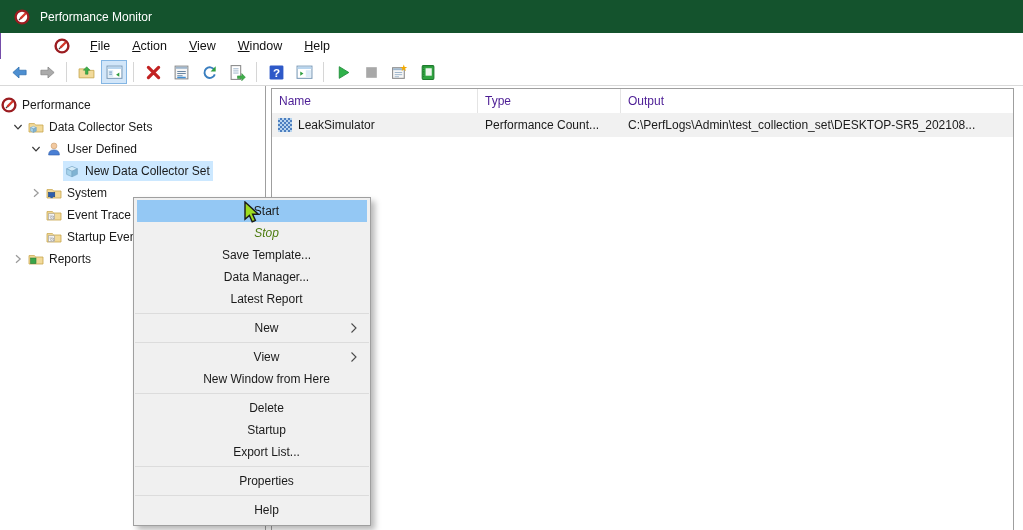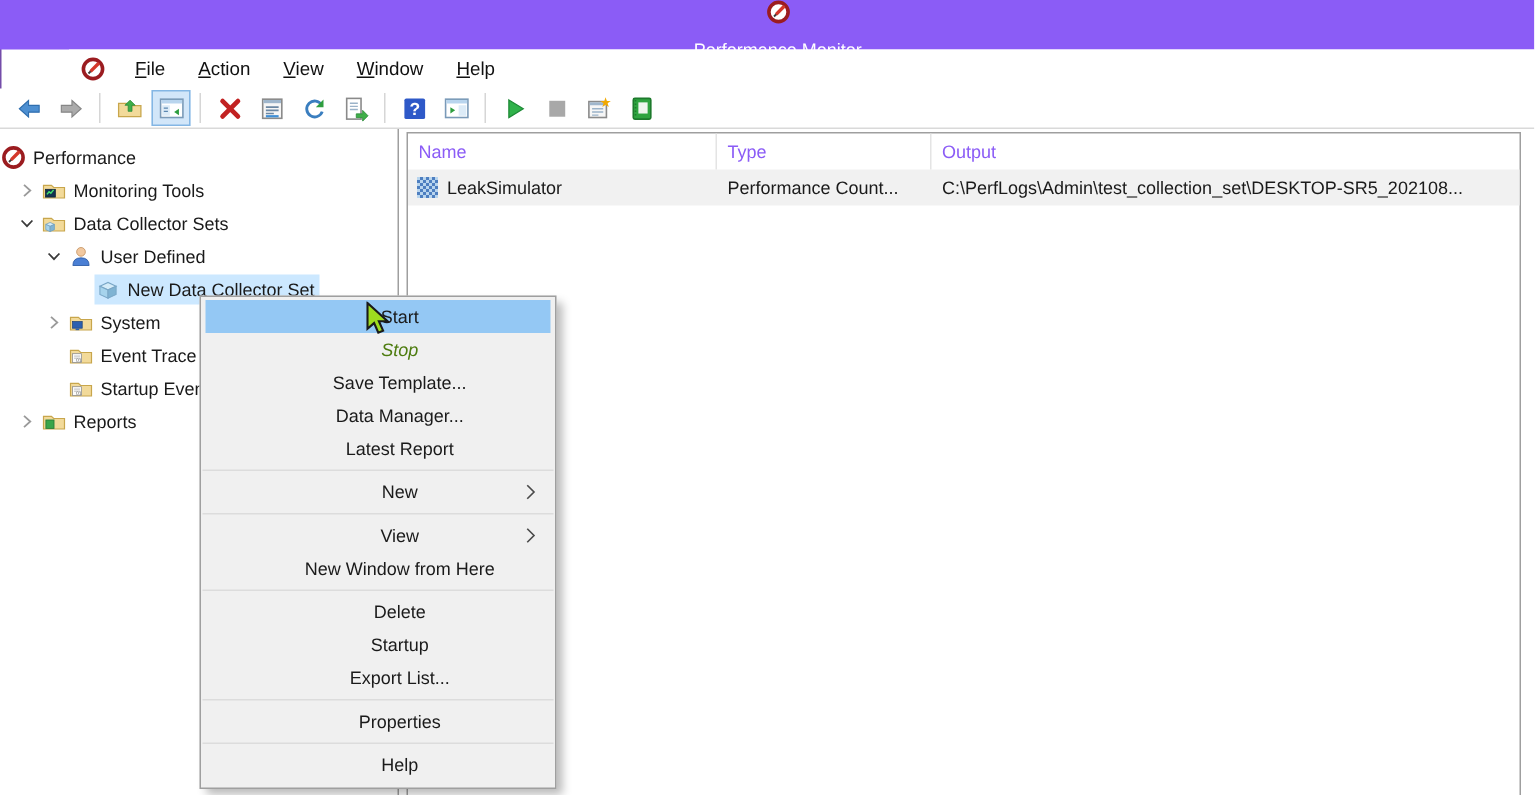--- a/index.html
+++ b/index.html
@@ -3,21 +3,21 @@
 <meta charset="utf-8">
 <style>
   * { box-sizing: border-box; }
   html,body { margin:0; padding:0; background:#fff; }
   .window {
     position:relative; width:1023px; height:530px; overflow:hidden;
     font-family:"Liberation Sans", sans-serif; background:#fff;
     box-shadow: inset 1px 0 0 #744da9;
   }
   
-  .titlebar { height:33px; background:#8b5cf6; display:flex; align-items:center; padding-left:14px; gap:10px;flex-direction:column; }
+  .titlebar { height:33px; background:#14532d; display:flex; align-items:center; padding-left:14px; gap:10px; }
   .titlebar .title { color:#fff; font-size:12px; }
   .app-icon { width:16px; height:16px; display:inline-block; flex:none; }
   .app-icon svg { width:100%; height:100%; display:block; }
   
   .menubar { height:26px; display:flex; align-items:center; padding-left:8px; background:#fff;margin-left:46px; }
   .menubar .app-icon { margin-right:9px; }
   .mb-item { display:inline-block; padding:3px 11px; font-size:12.5px; color:#111; }
   .mb-item::first-letter { text-decoration:underline; }
   
   .toolbar { height:27px; display:flex; align-items:center; padding-left:5px; background:#fff; border-bottom:1px solid #d9d9d9; }
@@ -31,21 +31,21 @@
   .tree-pane { position:absolute; top:0; left:0; bottom:0; width:266px; border-right:1px solid #9f9f9f; padding-top:8px; background:#fff; }
   .tree-row { height:22px; display:flex; align-items:center; font-size:12px; color:#1a1a1a; white-space:nowrap; }
   .chev { width:19px; height:16px; display:flex; align-items:center; justify-content:center; flex:none; }
   .chev svg { width:10px; height:10px; }
   .t-grp { display:flex; align-items:center; height:20px; padding:0 3px 0 1px; }
   .t-grp.sel { background:#cce8ff; }
   .t-ic { width:17px; height:16px; flex:none; display:flex; align-items:center; margin-right:4px; }
   .t-ic svg { width:16px; height:16px; }
   
   .list-pane { position:absolute; top:2px; left:271px; width:743px; bottom:-1px; border:1px solid #9f9f9f; background:#fff; }
-  .lh { display:flex; height:24px; font-size:12px; color:#8b5cf6; }
+  .lh { display:flex; height:24px; font-size:12px; color:#4c1d95; }
   .lh .col { padding:5px 0 0 7px; border-right:1px solid #e4e4e4; overflow:hidden; white-space:nowrap; }
   .c0 { width:206px; } .c1 { width:143px; } .c2 { flex:1; border-right:none !important; }
   .lrow { display:flex; height:24px; background:#f1f1f1; font-size:12px; color:#1a1a1a; align-items:center; }
   .lrow .cell { padding-left:7px; white-space:nowrap; overflow:hidden; }
   .lrow .cell.c0 { display:flex; align-items:center; gap:6px; padding-left:6px; }
   .checker { width:14px; height:14px; flex:none;
     background-color:#7aa9d8;
     background-image:
       linear-gradient(45deg,#4e7fc0 25%,transparent 25%,transparent 75%,#4e7fc0 75%),
       linear-gradient(45deg,#4e7fc0 25%,#b9d5ee 25%,#b9d5ee 75%,#4e7fc0 75%);
@@ -226,37 +226,20 @@
                 <path d="M11.3 4.7 L6.9 9.1" stroke="#d4382a" stroke-width="2.3" stroke-linecap="round"></path>
                 <path d="M5 11 l1.4-1.4" stroke="#3a3a3a" stroke-width="1.3"></path>
               </svg>
             </span>
             <span>Performance</span>
           </span>
         </div>
         <div class="tree-row" style="padding-left: 8px;">
           <span class="chev">
             <svg viewBox="0 0 10 10">
-              <path d="M3 1.2 L7.2 5 L3 8.8" stroke="#9a9a9a" stroke-width="1.2" fill="none"></path>
-            </svg>
-          </span>
-          <span class="t-grp">
-            <span class="t-ic">
-              <svg viewBox="0 0 16 16">
-                <path d="M1 4.6 L1 13 L15 13 L15 6 L7.8 6 L6.3 4.6 Z" fill="#f2da9a" stroke="#c8a64c" stroke-width="0.8"></path>
-                <rect x="2.3" y="7.2" width="6.6" height="5.2" fill="#13314f" stroke="#0c2238" stroke-width="0.5"></rect>
-                <path d="M3.3 10.6 l1.4-1.8 1.2 1 1.8-2.2" stroke="#44e06e" stroke-width="1" fill="none"></path>
-              </svg>
-            </span>
-            <span>Monitoring Tools</span>
-          </span>
-        </div>
-        <div class="tree-row" style="padding-left: 8px;">
-          <span class="chev">
-            <svg viewBox="0 0 10 10">
               <path d="M1.4 3 L5 6.8 L8.6 3" stroke="#3a3a3a" stroke-width="1.2" fill="none"></path>
             </svg>
           </span>
           <span class="t-grp">
             <span class="t-ic">
               <svg viewBox="0 0 16 16">
                 <path d="M1 4.6 L1 13 L15 13 L15 6 L7.8 6 L6.3 4.6 Z" fill="#f2da9a" stroke="#c8a64c" stroke-width="0.8"></path>
                 <path d="M2.5 8.6 L5.4 7.3 L8.3 8.6 L5.4 9.9 Z" fill="#d4ebf8" stroke="#6f9fbf" stroke-width="0.5"></path>
                 <path d="M2.5 8.6 L5.4 9.9 L5.4 13.4 L2.5 12.1 Z" fill="#a6d3ec" stroke="#6f9fbf" stroke-width="0.5"></path>
                 <path d="M8.3 8.6 L5.4 9.9 L5.4 13.4 L8.3 12.1 Z" fill="#7fb3d3" stroke="#6f9fbf" stroke-width="0.5"></path>

